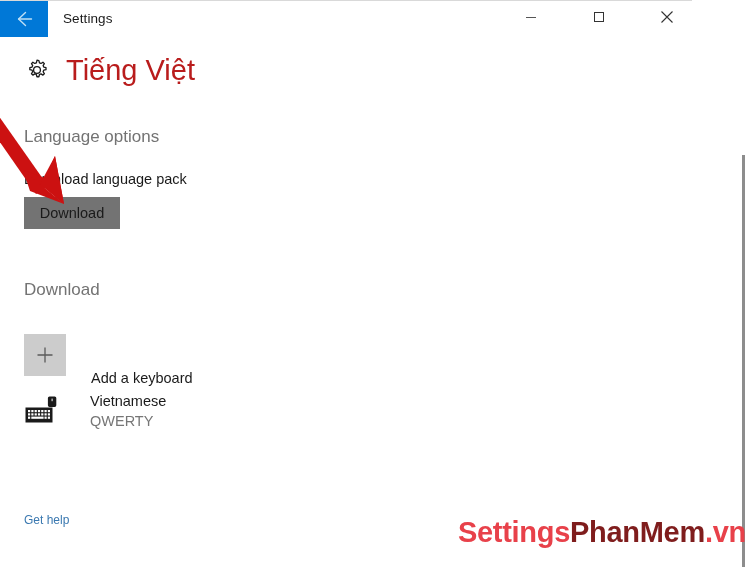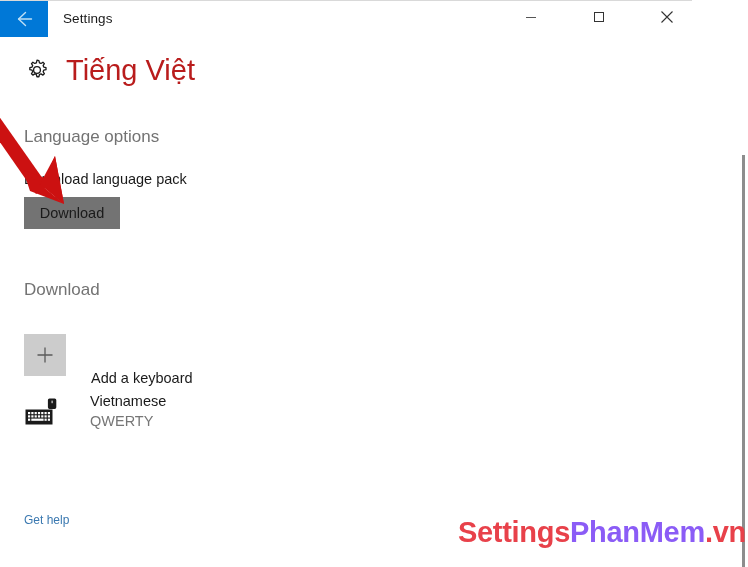--- a/index.html
+++ b/index.html
@@ -158,21 +158,21 @@
     line-height: 20px;
     white-space: nowrap;
     margin-top: 46px;
   }
 
   #keyboard-item-row {
     position: absolute;
     left: 24px;
     top: 390px;
     display: flex;
-    align-items: flex-end;
+    align-items: center;
     cursor: pointer;
   }
   #keyboard-icon {
     width: 38px;
     height: 34px;
     flex: 0 0 auto;
     margin-top: 2px;
   }
   #keyboard-item-text {
     margin-left: 28px;
@@ -239,21 +239,21 @@
     left: 458px;
     top: 515px;
     font-size: 29px;
     font-weight: bold;
     letter-spacing: -0.3px;
     line-height: 34px;
     white-space: nowrap;
     font-family: "Liberation Sans", sans-serif;
   }
   .wm-red  { color: #e8414a; }
-  .wm-blue { color: #8b5cf6; }
+  .wm-blue { color: #7f1d1d; }
 </style>
 </head>
 <body>
 
 <div id="window">
 
   <div id="titlebar">
 
     <div id="back-button">
       <span>

